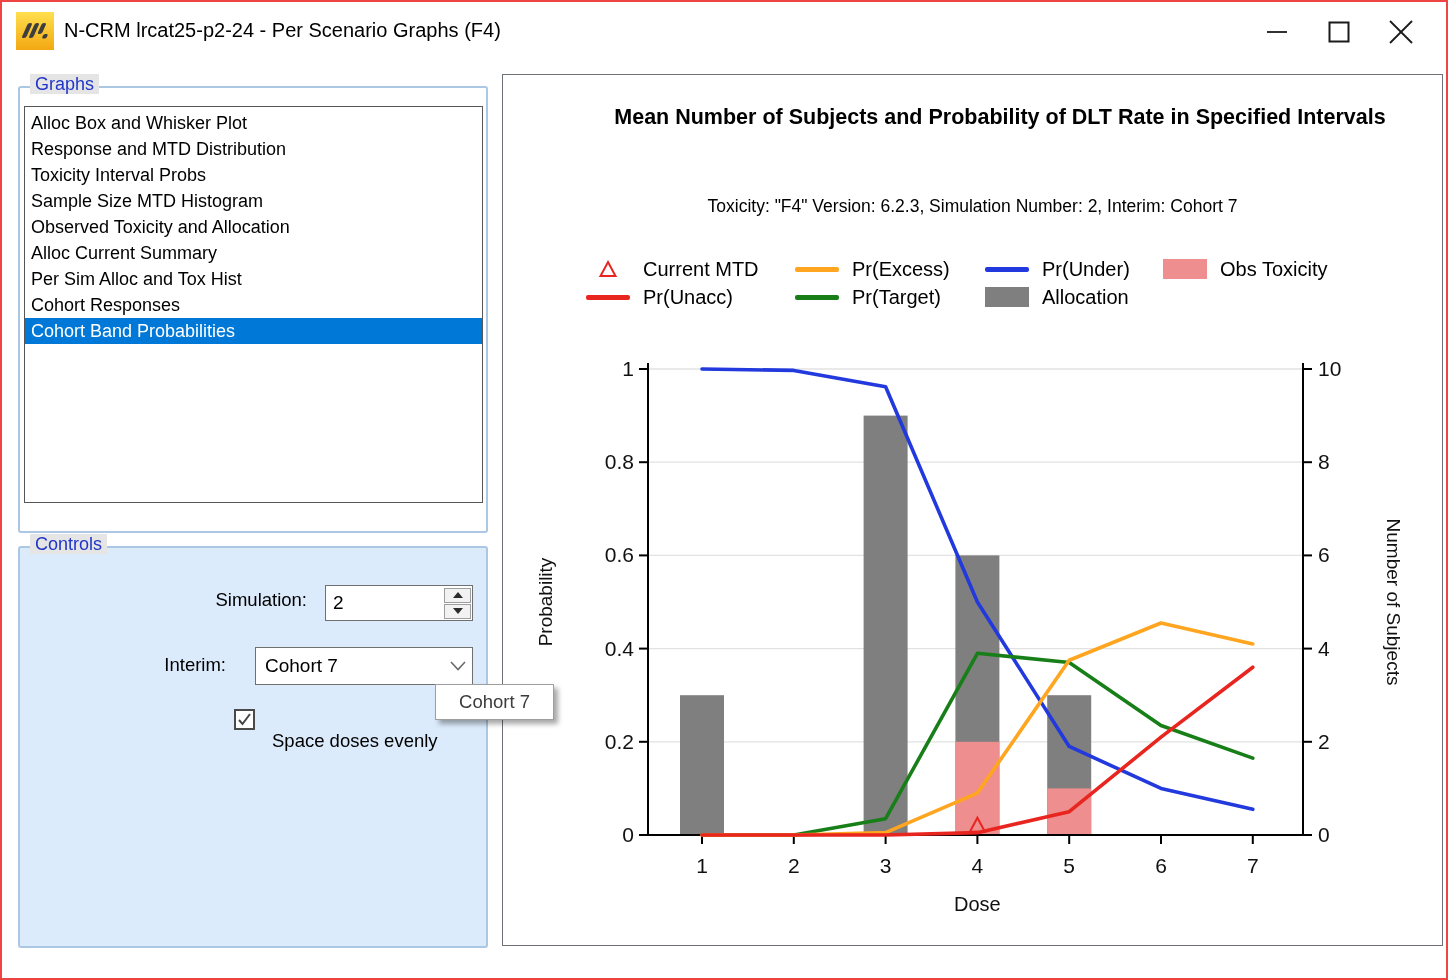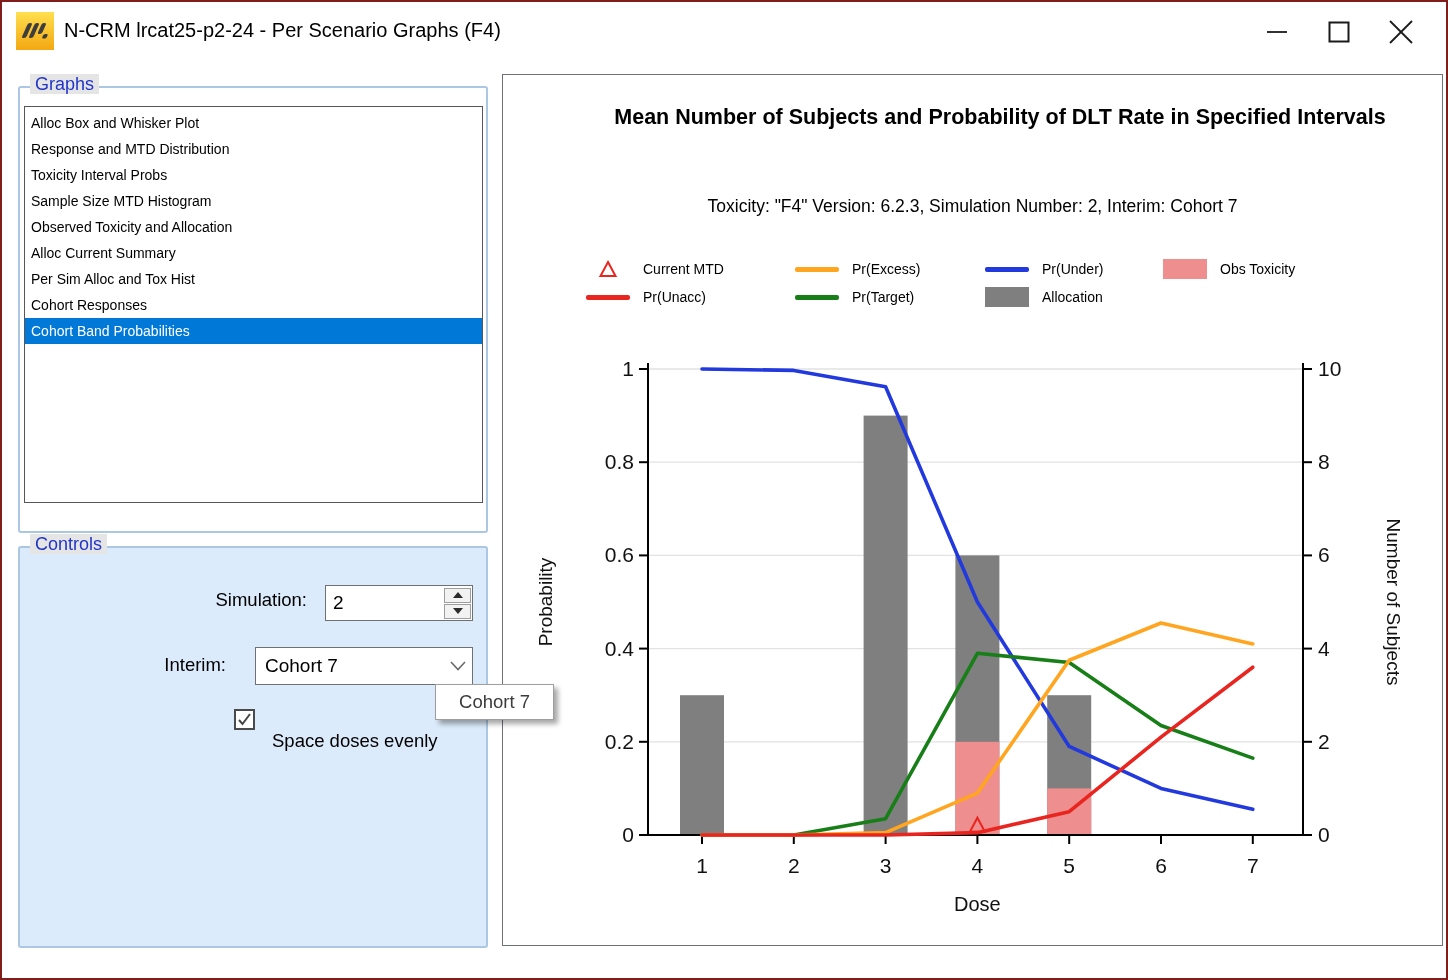--- a/index.html
+++ b/index.html
@@ -1,48 +1,48 @@
 <!DOCTYPE html>
 <html><head>
 <meta charset="utf-8">
 <style>
   html,body{margin:0;padding:0;background:#cfcfcf;font-family:"Liberation Sans",sans-serif;}
-  .window{position:relative;width:1448px;height:980px;background:#ffffff;border:2px solid #7f1d1d;box-sizing:border-box;overflow:hidden;}
+  .window{position:relative;width:1448px;height:980px;background:#ffffff;border:2px solid #ef4444;box-sizing:border-box;overflow:hidden;}
   
   .titlebar{position:absolute;left:0;top:0;right:0;height:62px;background:#fff;}
   .app-icon{position:absolute;left:14px;top:10px;width:38px;height:38px;}
   .title-text{position:absolute;left:62px;top:17px;font-size:20px;color:#000;white-space:nowrap;}
   .winbtns{position:absolute;right:14px;top:0;height:60px;display:flex;}
   .winbtn{width:62px;height:60px;display:flex;align-items:center;justify-content:center;background:#fff;}
   
   .groupbox{position:absolute;border:2px solid #abc7e3;border-radius:3px;box-sizing:border-box;}
   .gb-label{position:absolute;font-size:18px;color:#2135c8;background:#e5e5e5;padding:0 5px;line-height:20px;}
   
   .listbox{position:absolute;left:22px;top:104px;width:459px;height:397px;border:1px solid #565656;background:#fff;box-sizing:border-box;padding-top:3px;overflow:hidden;}
-  .lb-item{height:26px;line-height:26px;padding-left:6px;font-size:14px;color:#000;white-space:nowrap;}
+  .lb-item{height:26px;line-height:26px;padding-left:6px;font-size:18px;color:#000;white-space:nowrap;}
   .lb-item.selected{background:#0078d7;color:#fff;}
   
   .ctl-label{position:absolute;font-size:18.5px;color:#000;text-align:right;}
   .spinner{position:absolute;left:323px;top:583px;width:148px;height:36px;border:1px solid #707070;background:#fff;box-sizing:border-box;display:flex;}
   .spin-value{flex:1;font-size:19px;line-height:33px;padding-left:7px;color:#000;}
   .spin-btns{width:27px;display:flex;flex-direction:column;padding:1px;}
   .spin-btn{flex:1;border:1px solid #9e9e9e;background:#f2f2f2;display:flex;align-items:center;justify-content:center;margin:0.5px 0;}
   .tri-up{width:0;height:0;border-left:5px solid transparent;border-right:5px solid transparent;border-bottom:6px solid #2b2b2b;}
   .tri-down{width:0;height:0;border-left:5px solid transparent;border-right:5px solid transparent;border-top:6px solid #2b2b2b;}
   .dropdown{position:absolute;left:253px;top:645px;width:218px;height:38px;border:1px solid #707070;background:#fff;box-sizing:border-box;display:flex;align-items:center;}
   .dd-value{flex:1;font-size:19px;padding-left:9px;color:#000;}
   .dd-chevron{width:28px;display:flex;justify-content:center;}
   .checkbox{position:absolute;left:232px;top:707px;width:21px;height:21px;border:2px solid #4a4a4a;background:#fff;box-sizing:border-box;display:flex;align-items:center;justify-content:center;}
   .cb-label{position:absolute;left:270px;top:728px;font-size:18.5px;color:#000;white-space:nowrap;}
   .tooltip{position:absolute;left:433px;top:682px;width:119px;height:36px;background:#fff;border:1px solid #9e9e9e;box-sizing:border-box;box-shadow:4px 4px 5px rgba(0,0,0,0.35);z-index:30;font-size:18.5px;color:#3c3c3c;line-height:33px;text-align:center;}
   
   .chart-panel{position:absolute;left:500px;top:72px;width:941px;height:872px;border:1px solid #6e7277;background:#fff;box-sizing:border-box;}
   .chart-title{position:absolute;left:6%;top:27px;width:88%;text-align:right;font-size:21.5px;font-weight:bold;color:#000;line-height:1.45;}
   .chart-subtitle{position:absolute;left:0;top:121px;width:100%;text-align:center;font-size:17.5px;color:#000;}
-  .legend{position:absolute;left:83px;top:180px;display:grid;grid-template-columns:209px 190px 178px 185px;font-size:14px;color:#000;}
+  .legend{position:absolute;left:83px;top:180px;display:grid;grid-template-columns:209px 190px 178px 185px;font-size:20px;color:#000;}
   .legend-item{display:flex;align-items:center;gap:13px;height:28px;}
   .swatch-line{width:44px;height:5px;border-radius:2px;flex:0 0 auto;}
   .swatch-rect{width:44px;height:20px;flex:0 0 auto;}
   .swatch-tri{width:44px;height:20px;flex:0 0 auto;}
   .chart-svg{position:absolute;left:0;top:0;}
 </style>
 </head>
 <body>
 
 <div class="window">

